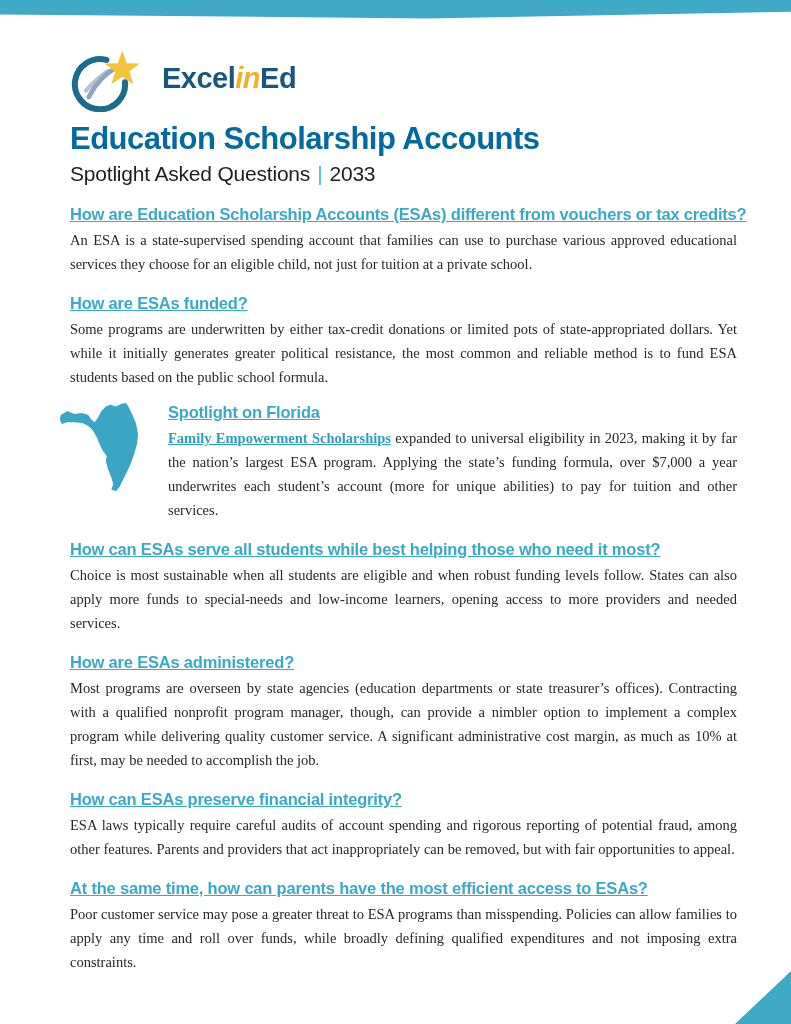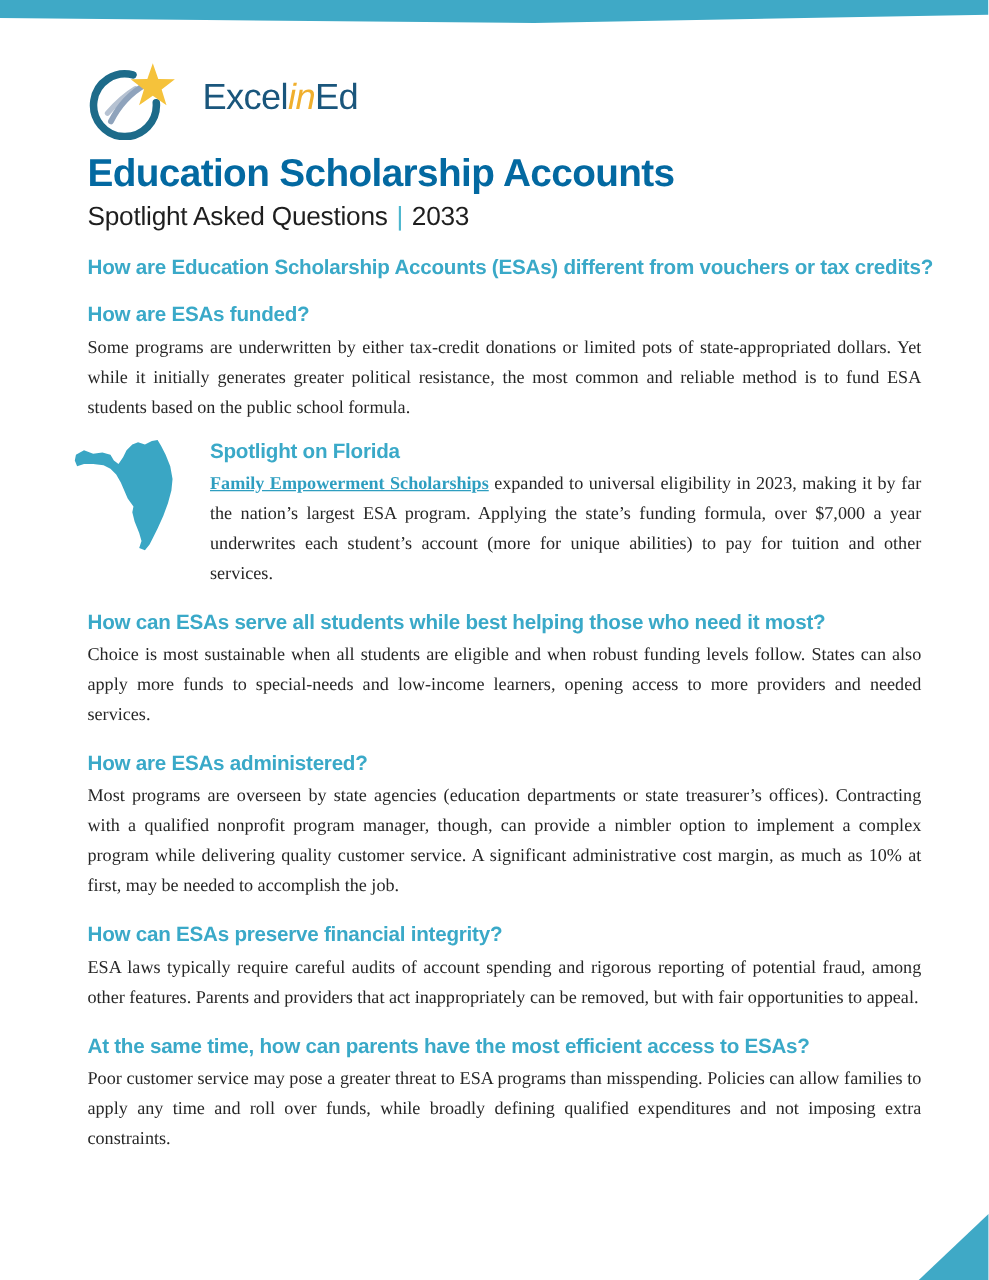--- a/index.html
+++ b/index.html
@@ -13,33 +13,33 @@
   .top-bar{
     width:100%;height:19px;
     background:#3FA9C6;
     clip-path:polygon(0 0,100% 0,100% 62%,54% 97%,0 76%);
   }
   .content{padding:0 54px 0 70px;}
 
   
   .logo-row{display:flex;align-items:center;gap:8px;margin-top:26px;height:66px;}
   .logo-mark{width:84px;height:67px;flex:none;}
-  .logo-text{font-weight:normal;font-size:29px;color:#1A567C;letter-spacing:-0.5px;white-space:nowrap;}
+  .logo-text{font-weight:bold;font-size:29px;color:#1A567C;letter-spacing:-0.5px;white-space:nowrap;}
   .lw-gold{color:#F0AF2D;font-style:italic;}
 
   
   .title{margin:10px 0 0;font-weight:bold;font-size:31px;line-height:36px;color:#0369a1;letter-spacing:-0.5px;}
   .subtitle{margin-top:4px;font-size:21px;line-height:26px;color:#1E1E1E;letter-spacing:-0.2px;}
   .pipe{color:#4CB6CE;margin:0 7px;}
 
   
   .faq{margin-top:16px;}
   .faq h2,.sp-text h2{
     margin:0 0 3px;font-weight:bold;font-size:16.5px;line-height:22px;
-    color:#3AA9C8;letter-spacing:-0.2px;white-space:nowrap;
+    color:#3AA9C8;letter-spacing:-0.2px;white-space:nowrap;text-decoration:underline;
   }
   .faq p,.sp-text p{
     margin:0;font-family:"Liberation Serif",serif;
     font-size:14.5px;line-height:24px;color:#262626;text-align:justify;
   }
 
   
   .spotlight{margin-top:12px;display:flex;align-items:flex-start;}
   .florida{width:92px;height:94px;flex:none;margin-left:-12px;}
   .sp-text{margin-left:18px;flex:1;min-width:0;}
@@ -69,20 +69,21 @@
         <polygon fill="#F5C23B" points="56,6 60.7,19.5 75,19.8 63.6,28.5 67.8,42.2 56,34 44.2,42.2 48.4,28.5 37,19.8 51.3,19.5"></polygon>
       </svg>
       <div class="logo-text"><span class="lw-navy">Excel</span><span class="lw-gold">in</span><span class="lw-navy">Ed</span></div>
     </div>
 
     <h1 class="title">Education Scholarship Accounts</h1>
     <div class="subtitle"><span>Spotlight Asked Questions</span><span class="pipe">|</span><span>2033</span></div>
 
     <section class="faq">
       <h2>How are Education Scholarship Accounts (ESAs) different from vouchers or tax credits?</h2>
+      <p>An ESA is a state-supervised spending account that families can use to purchase various approved educational services they choose for an eligible child, not just for tuition at a private school.</p>
     </section>
 
     <section class="faq">
       <h2>How are ESAs funded?</h2>
       <p>Some programs are underwritten by either tax-credit donations or limited pots of state-appropriated dollars. Yet while it initially generates greater political resistance, the most common and reliable method is to fund ESA students based on the public school formula.</p>
     </section>
 
     <div class="spotlight">
       <svg class="florida" viewBox="0 0 100 100" aria-hidden="true">
         <path fill="#3AA6C4" d="M 3 14 L 10 10 L 18 13 L 26 12 L 33 14 L 36 19 L 40 22

